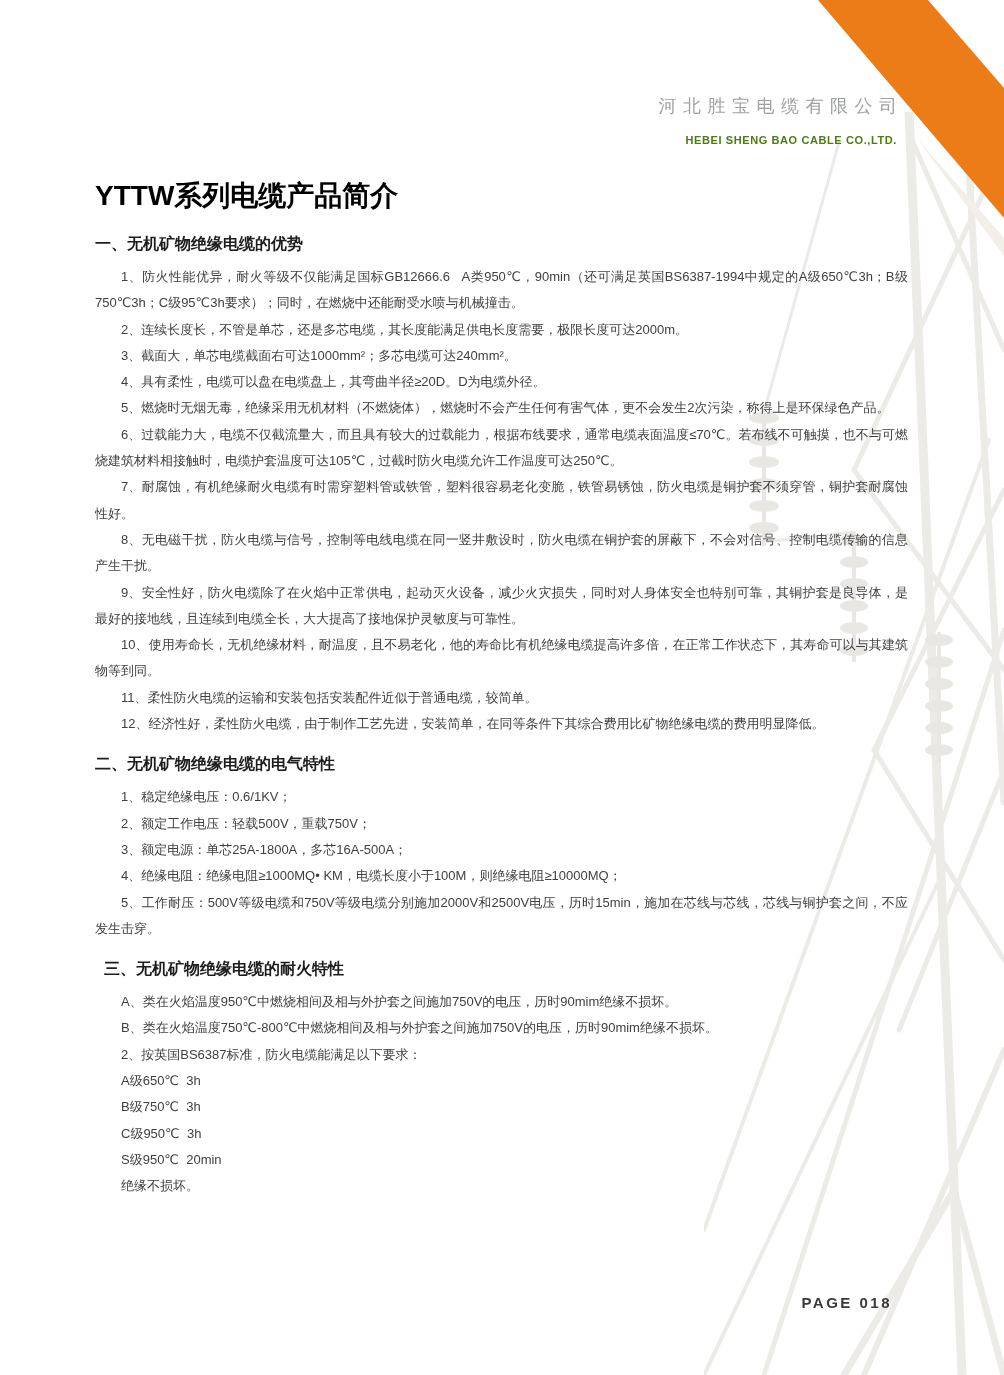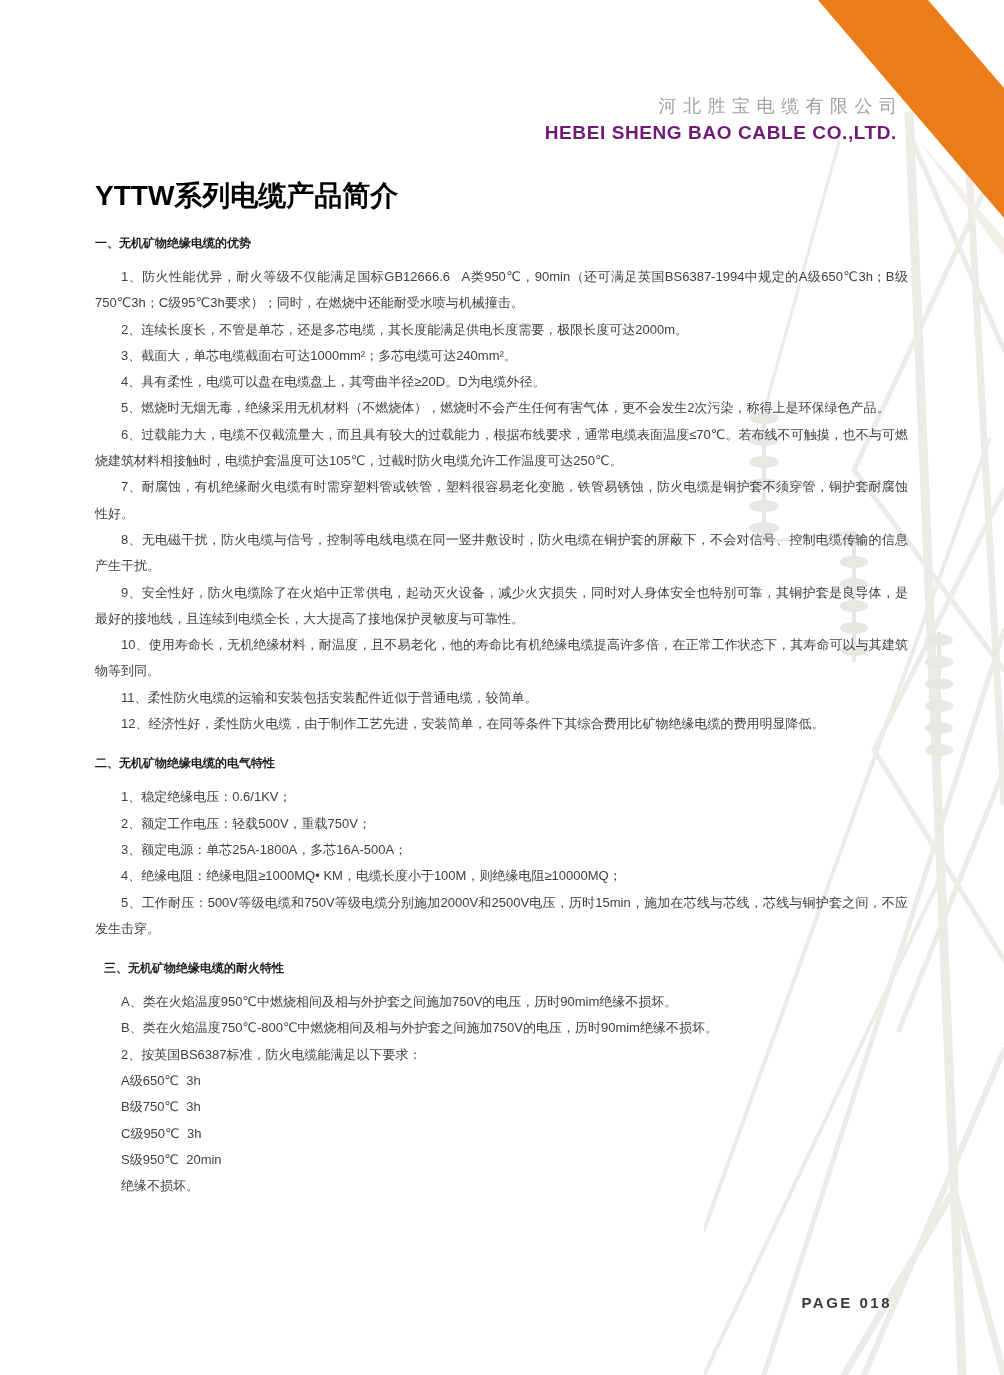--- a/index.html
+++ b/index.html
@@ -20,35 +20,35 @@
   }
   svg.corner{position:absolute;top:0;left:0;z-index:3;}
   svg.watermark{position:absolute;top:112px;right:0;z-index:1;}
   .hdr{position:absolute;top:94px;right:107px;text-align:right;z-index:4;}
   .hdr .cn{
     font-size:18px;color:var(--company-gray);
     letter-spacing:6.5px;margin-right:-6.5px;
     font-weight:400;white-space:nowrap;
   }
   .hdr .en{
-    font-size:19px;color:#701a75;font-weight:bold;
-    letter-spacing:0.6px;margin-top:4px;white-space:nowrap;
+    font-size:11px;color:#4d7c0f;font-weight:bold;
+    letter-spacing:0.6px;margin-top:16px;white-space:nowrap;
   }
   .content{
     position:absolute;top:176px;left:95px;width:813px;z-index:2;
   }
   .title{
     margin:0 0 14px 0;
     text-align:left;
     font-size:28px;line-height:40px;
     font-weight:bold;color:#000000;
   }
   .sech{
     margin:13px 0 7px 0;
-    font-size:12px;line-height:27px;
+    font-size:16px;line-height:27px;
     font-weight:600;color:var(--heading-text);
   }
   .sech.indent{padding-left:9px;}
   .par{
     margin:0;
     font-size:13px;line-height:26.3px;
     color:var(--body-text);
     text-indent:2em;
     white-space:pre-wrap;
     text-align:justify;

